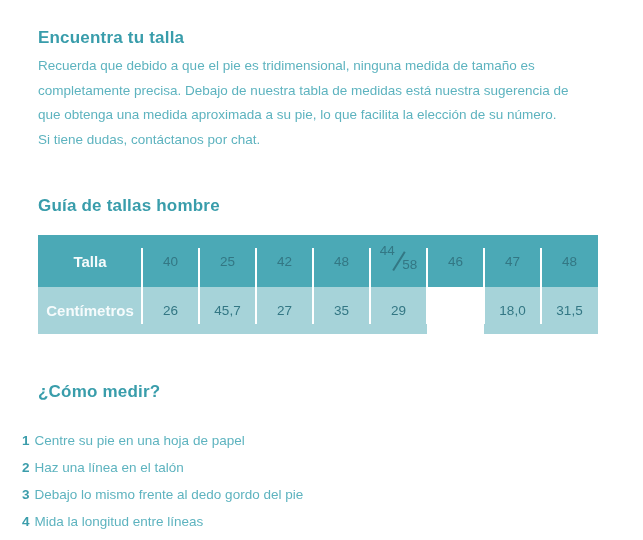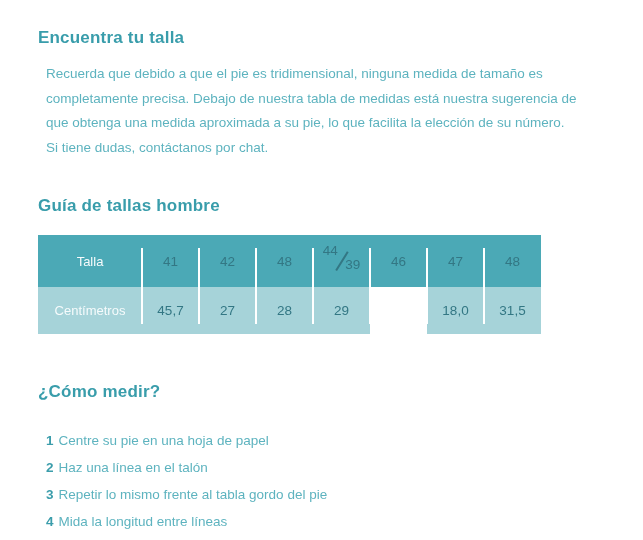--- a/index.html
+++ b/index.html
@@ -15,21 +15,21 @@
     position:absolute; left:38px; margin:0;
     font-size:17px; font-weight:bold; color:#399dab;
     letter-spacing:0.2px;
   }
   #intro-title  { top:28px; }
   #guide-title  { top:196px; }
   #howto-title  { top:382px; }
 
   .intro-body {
     position:absolute; left:38px; top:54px; width:575px;
-    margin:8px; font-size:13.5px; line-height:24.5px;
+    margin:0; font-size:13.5px; line-height:24.5px;
     color:#5db3bf; white-space:pre-line;
   }
 
   
   .size-table {
     position:absolute; left:38px; top:235px;
     width:560px; height:99px;
     display:flex;
   }
   .size-table .col { position:relative; width:57px; display:flex; flex-direction:column; }
@@ -37,32 +37,32 @@
   .size-table .col:not(:first-child)::before {
     content:""; position:absolute; left:-1px; top:13px; bottom:10px;
     width:2px; background:#ffffff; z-index:2;
   }
   .size-table .cell {
     display:flex; align-items:center; justify-content:center;
     font-size:13.5px; color:#337784;
   }
   .size-table .cell.h { height:52px; background:#4ba9b6; }
   .size-table .cell.v { height:47px; background:#a6d3d9; }
-  .size-table .label-col .cell { font-size:13px; font-weight:normal; color:#f6fbfc; }
+  .size-table .label-col .cell { font-size:15px; font-weight:bold; color:#f6fbfc; }
 
   .split { display:inline-flex; align-items:flex-start; }
   .split .split-a { transform:translateY(-7px); }
   .split .split-b { transform:translateY(7px); }
   .split .split-slash {
     width:1.5px; height:22px; background:#337784;
     transform:rotate(32deg); margin:0 3px;
   }
 
   
-  .steps { position:absolute; left:46px; top:427px; }
+  .steps { position:absolute; left:22px; top:427px; }
   .step { height:27px; line-height:27px; font-size:13.5px; color:#5db3bf; }
   .step .num { font-weight:bold; color:#3b9dab; margin-right:5px; }
 
   
   .illustration { position:absolute; left:420px; top:388px; width:220px; height:152px; }
   .illustration svg { display:block; }
 </style>
 </head>
 <body>
 
@@ -76,37 +76,41 @@
 Si tiene dudas, contáctanos por chat.</p>
 
   <h2 class="section-title" id="guide-title">Guía de tallas hombre</h2>
 
   <div class="size-table">
       <div class="col label-col">
         <div class="cell h">Talla</div>
         <div class="cell v">Centímetros</div>
       </div>
       <div class="col">
-        <div class="cell h">41</div>
+        <div class="cell h">40</div>
+        <div class="cell v">26</div>
+      </div>
+      <div class="col">
+        <div class="cell h">25</div>
         <div class="cell v">45,7</div>
       </div>
       <div class="col">
         <div class="cell h">42</div>
         <div class="cell v">27</div>
       </div>
       <div class="col">
         <div class="cell h">48</div>
-        <div class="cell v">28</div>
+        <div class="cell v">35</div>
       </div>
       <div class="col">
         <div class="cell h">
           <span class="split">
             <span class="split-a">44</span>
             <span class="split-slash"></span>
-            <span class="split-b">39</span>
+            <span class="split-b">58</span>
           </span>
         </div>
         <div class="cell v">29</div>
       </div>
       <div class="col">
         <div class="cell h">46</div>
       </div>
       <div class="col">
         <div class="cell h">47</div>
         <div class="cell v">18,0</div>
@@ -115,18 +119,18 @@
         <div class="cell h">48</div>
         <div class="cell v">31,5</div>
       </div>
     </div>
 
   <h2 class="section-title" id="howto-title">¿Cómo medir?</h2>
 
   <div class="steps">
       <div class="step"><span class="num">1</span><span>Centre su pie en una hoja de papel</span></div>
       <div class="step"><span class="num">2</span><span>Haz una línea en el talón</span></div>
-      <div class="step"><span class="num">3</span><span>Repetir lo mismo frente al tabla gordo del pie</span></div>
+      <div class="step"><span class="num">3</span><span>Debajo lo mismo frente al dedo gordo del pie</span></div>
       <div class="step"><span class="num">4</span><span>Mida la longitud entre líneas</span></div>
     </div>
 
 
 </div>
 
 </body></html>

